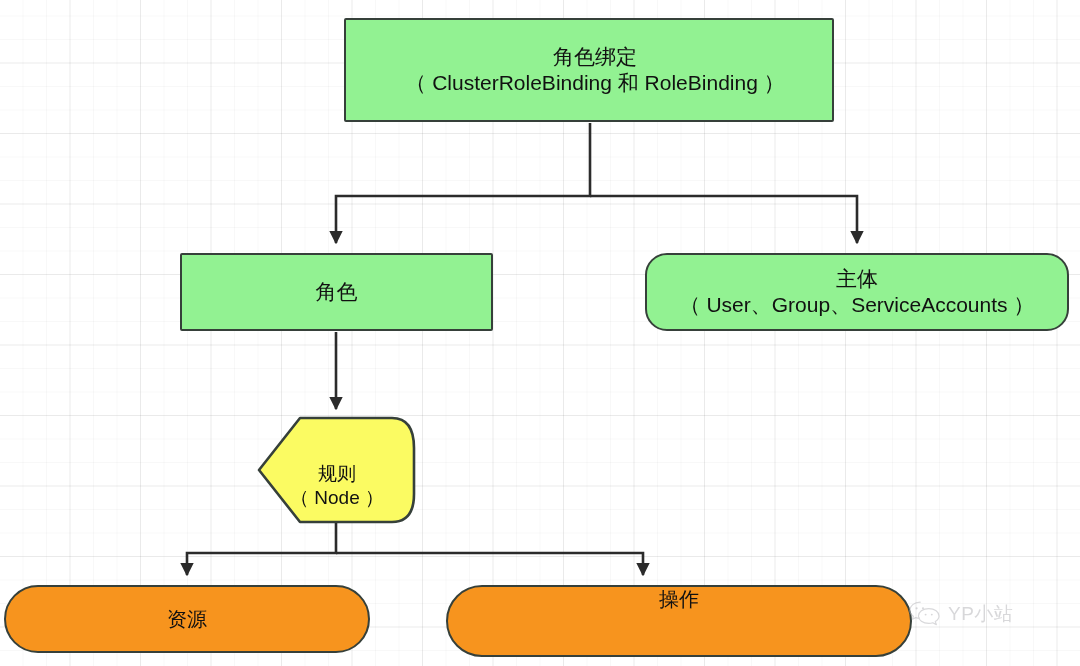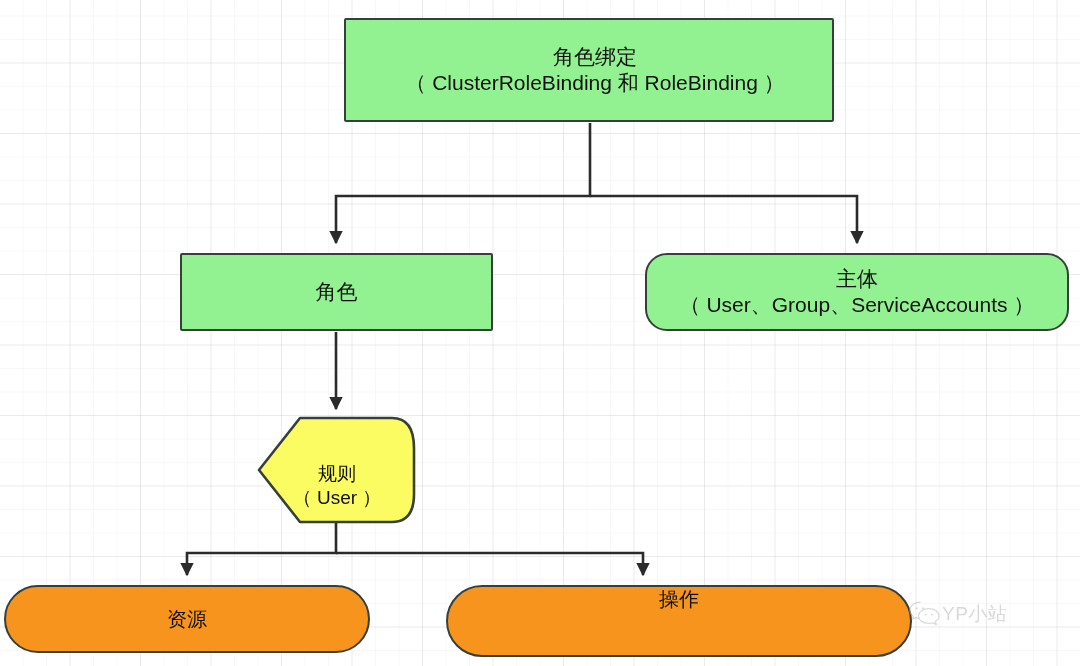--- a/index.html
+++ b/index.html
@@ -96,21 +96,21 @@
   }
   #node-resource .l1, #node-resource .l2,
   #node-action .l1, #node-action .l2 { font-size: 20px; }
 
   
   #watermark {
     position: absolute;
     left: 908px; top: 600px;
     display: flex;
     align-items: center;
-    gap: 0;
+    gap: 6px;
     z-index: 5;
     opacity: 0.55;
   }
   #watermark .wm-text {
     font-size: 19px;
     color: #b9b9bd;
     letter-spacing: 0.5px;
     white-space: nowrap;
   }
 </style>
@@ -155,21 +155,21 @@
     <div class="l1">角色</div>
   </div>
 
   <div class="node rect-node green" id="node-subject">
     <div class="l1">主体</div>
     <div class="l2">（ User、Group、ServiceAccounts ）</div>
   </div>
 
   <div class="node" id="node-rule">
     <div class="l1">规则</div>
-    <div class="l2">（ User ）</div>
+    <div class="l2">（ Node ）</div>
   </div>
 
   <div class="node rect-node orange" id="node-resource">
     <div class="l1">资源</div>
   </div>
 
   <div class="node rect-node orange" id="node-action">
     <div class="l1">操作</div>
   </div>
 

